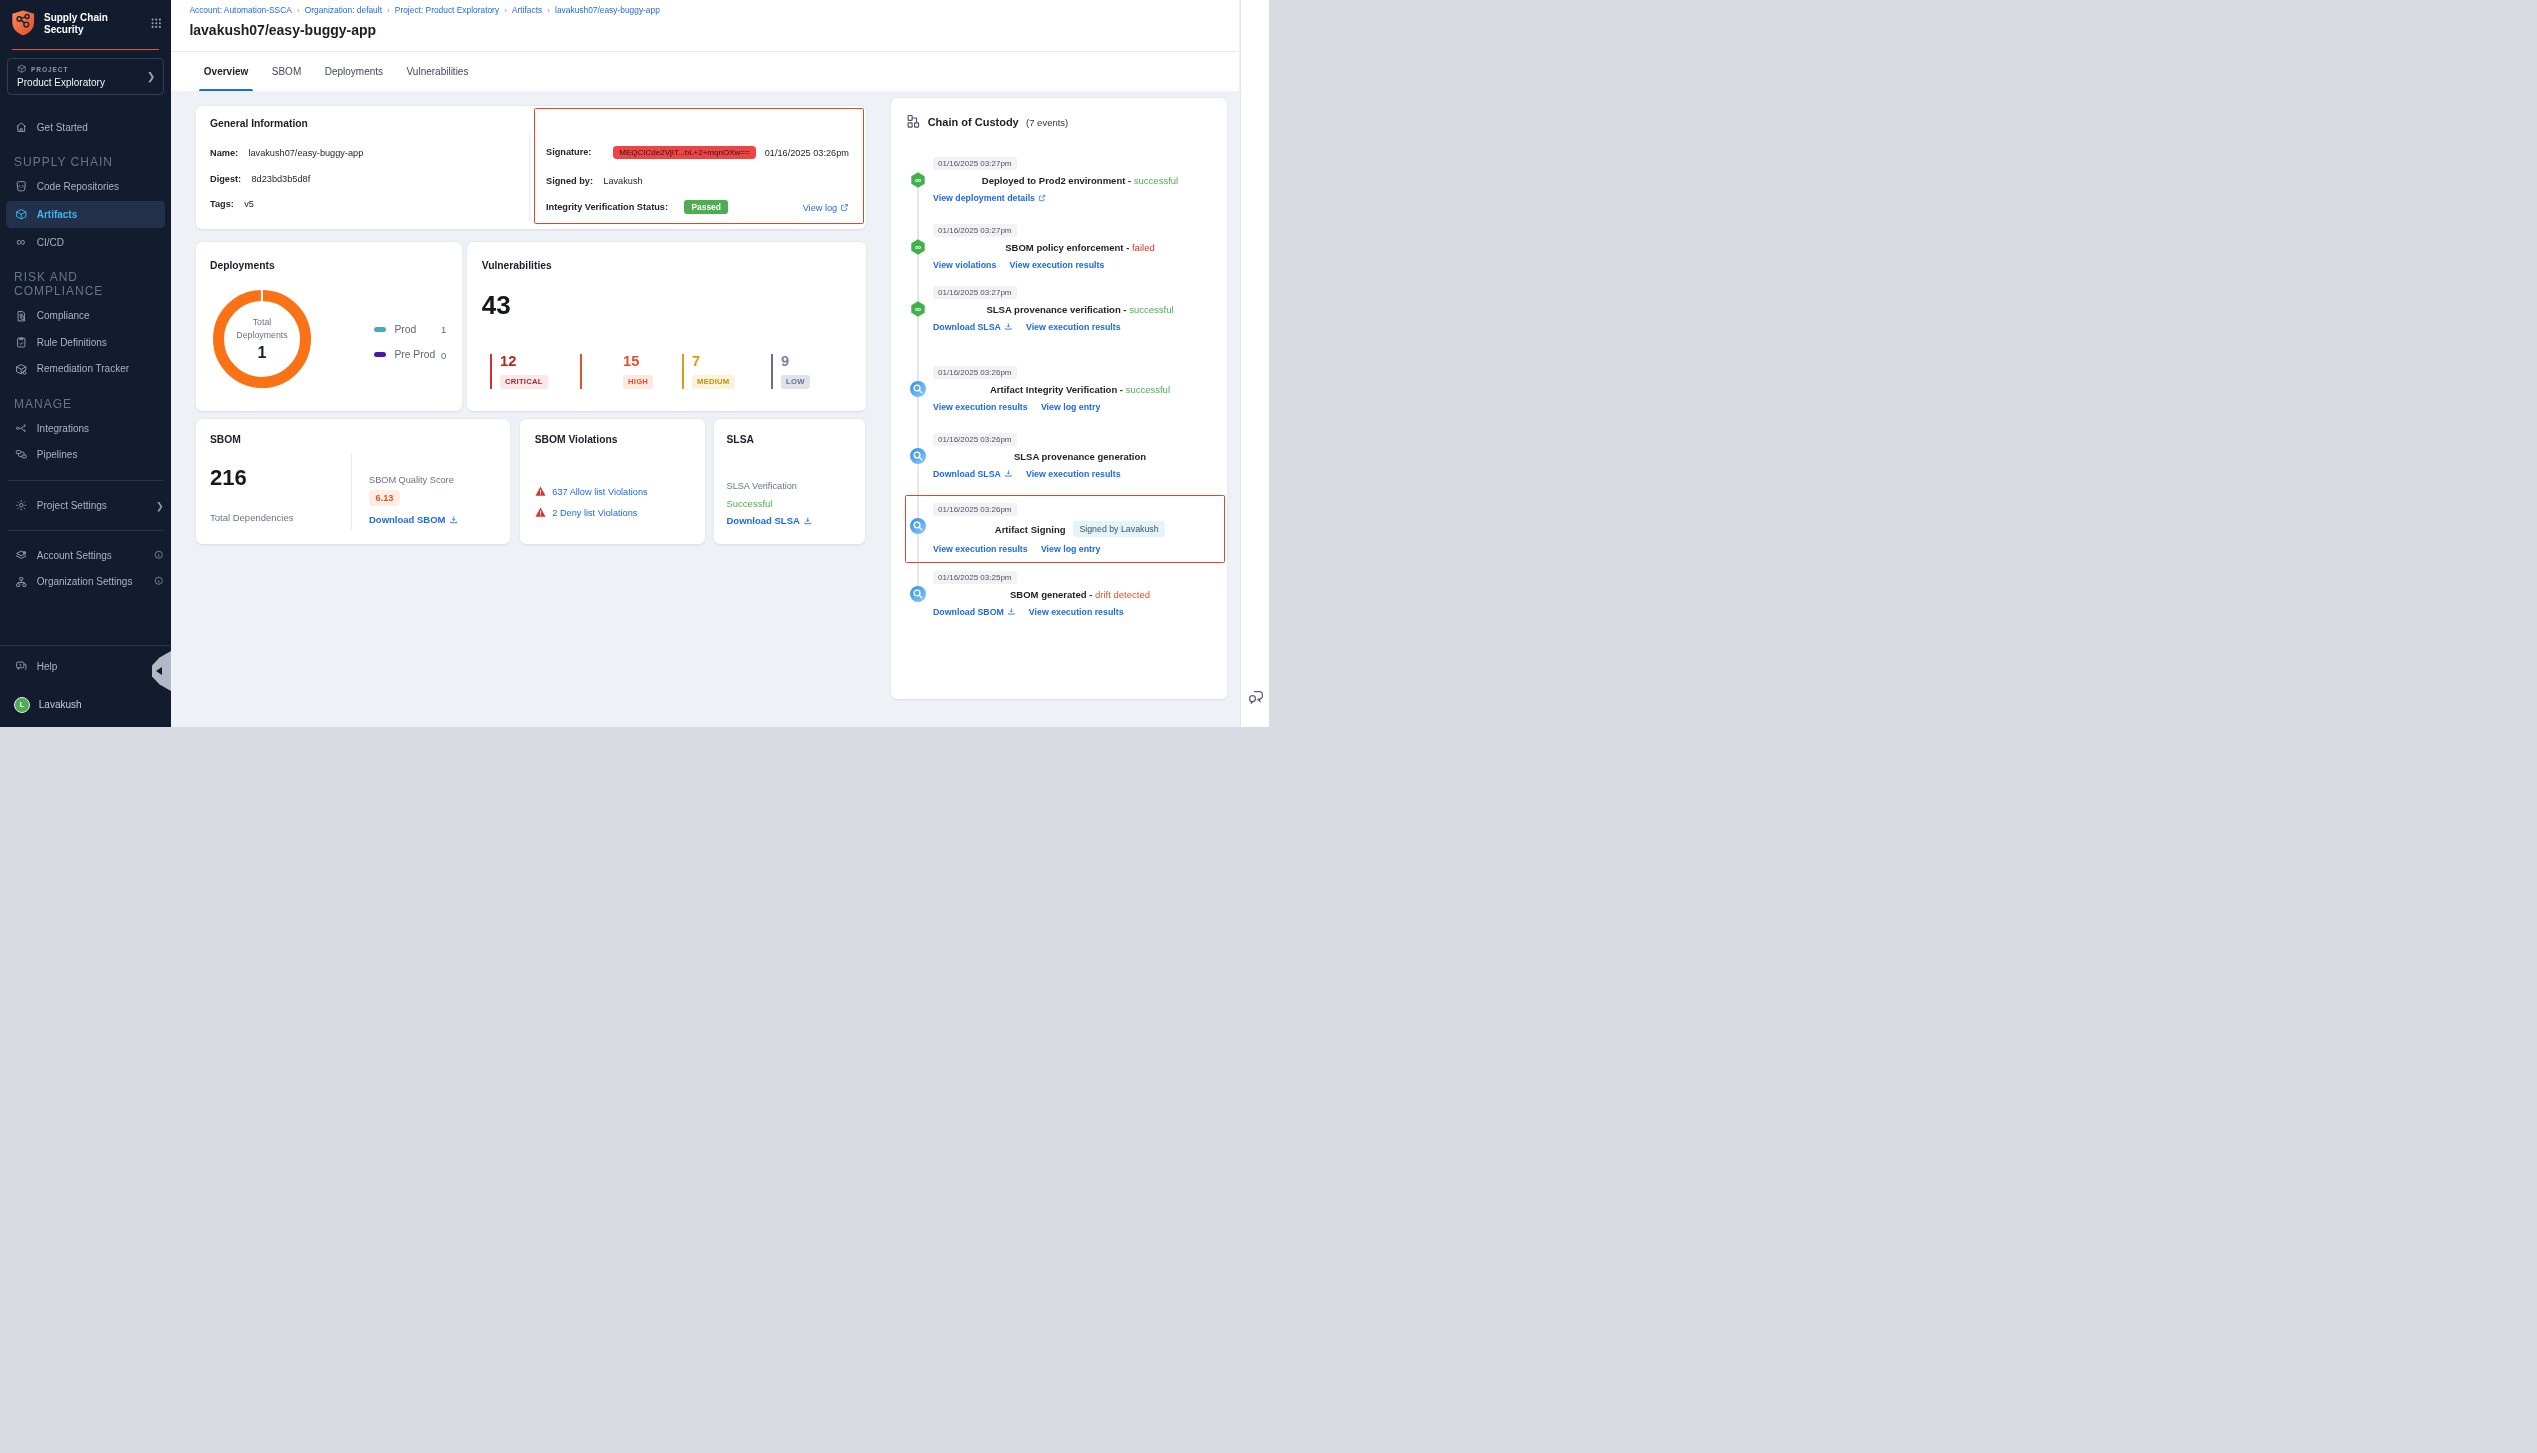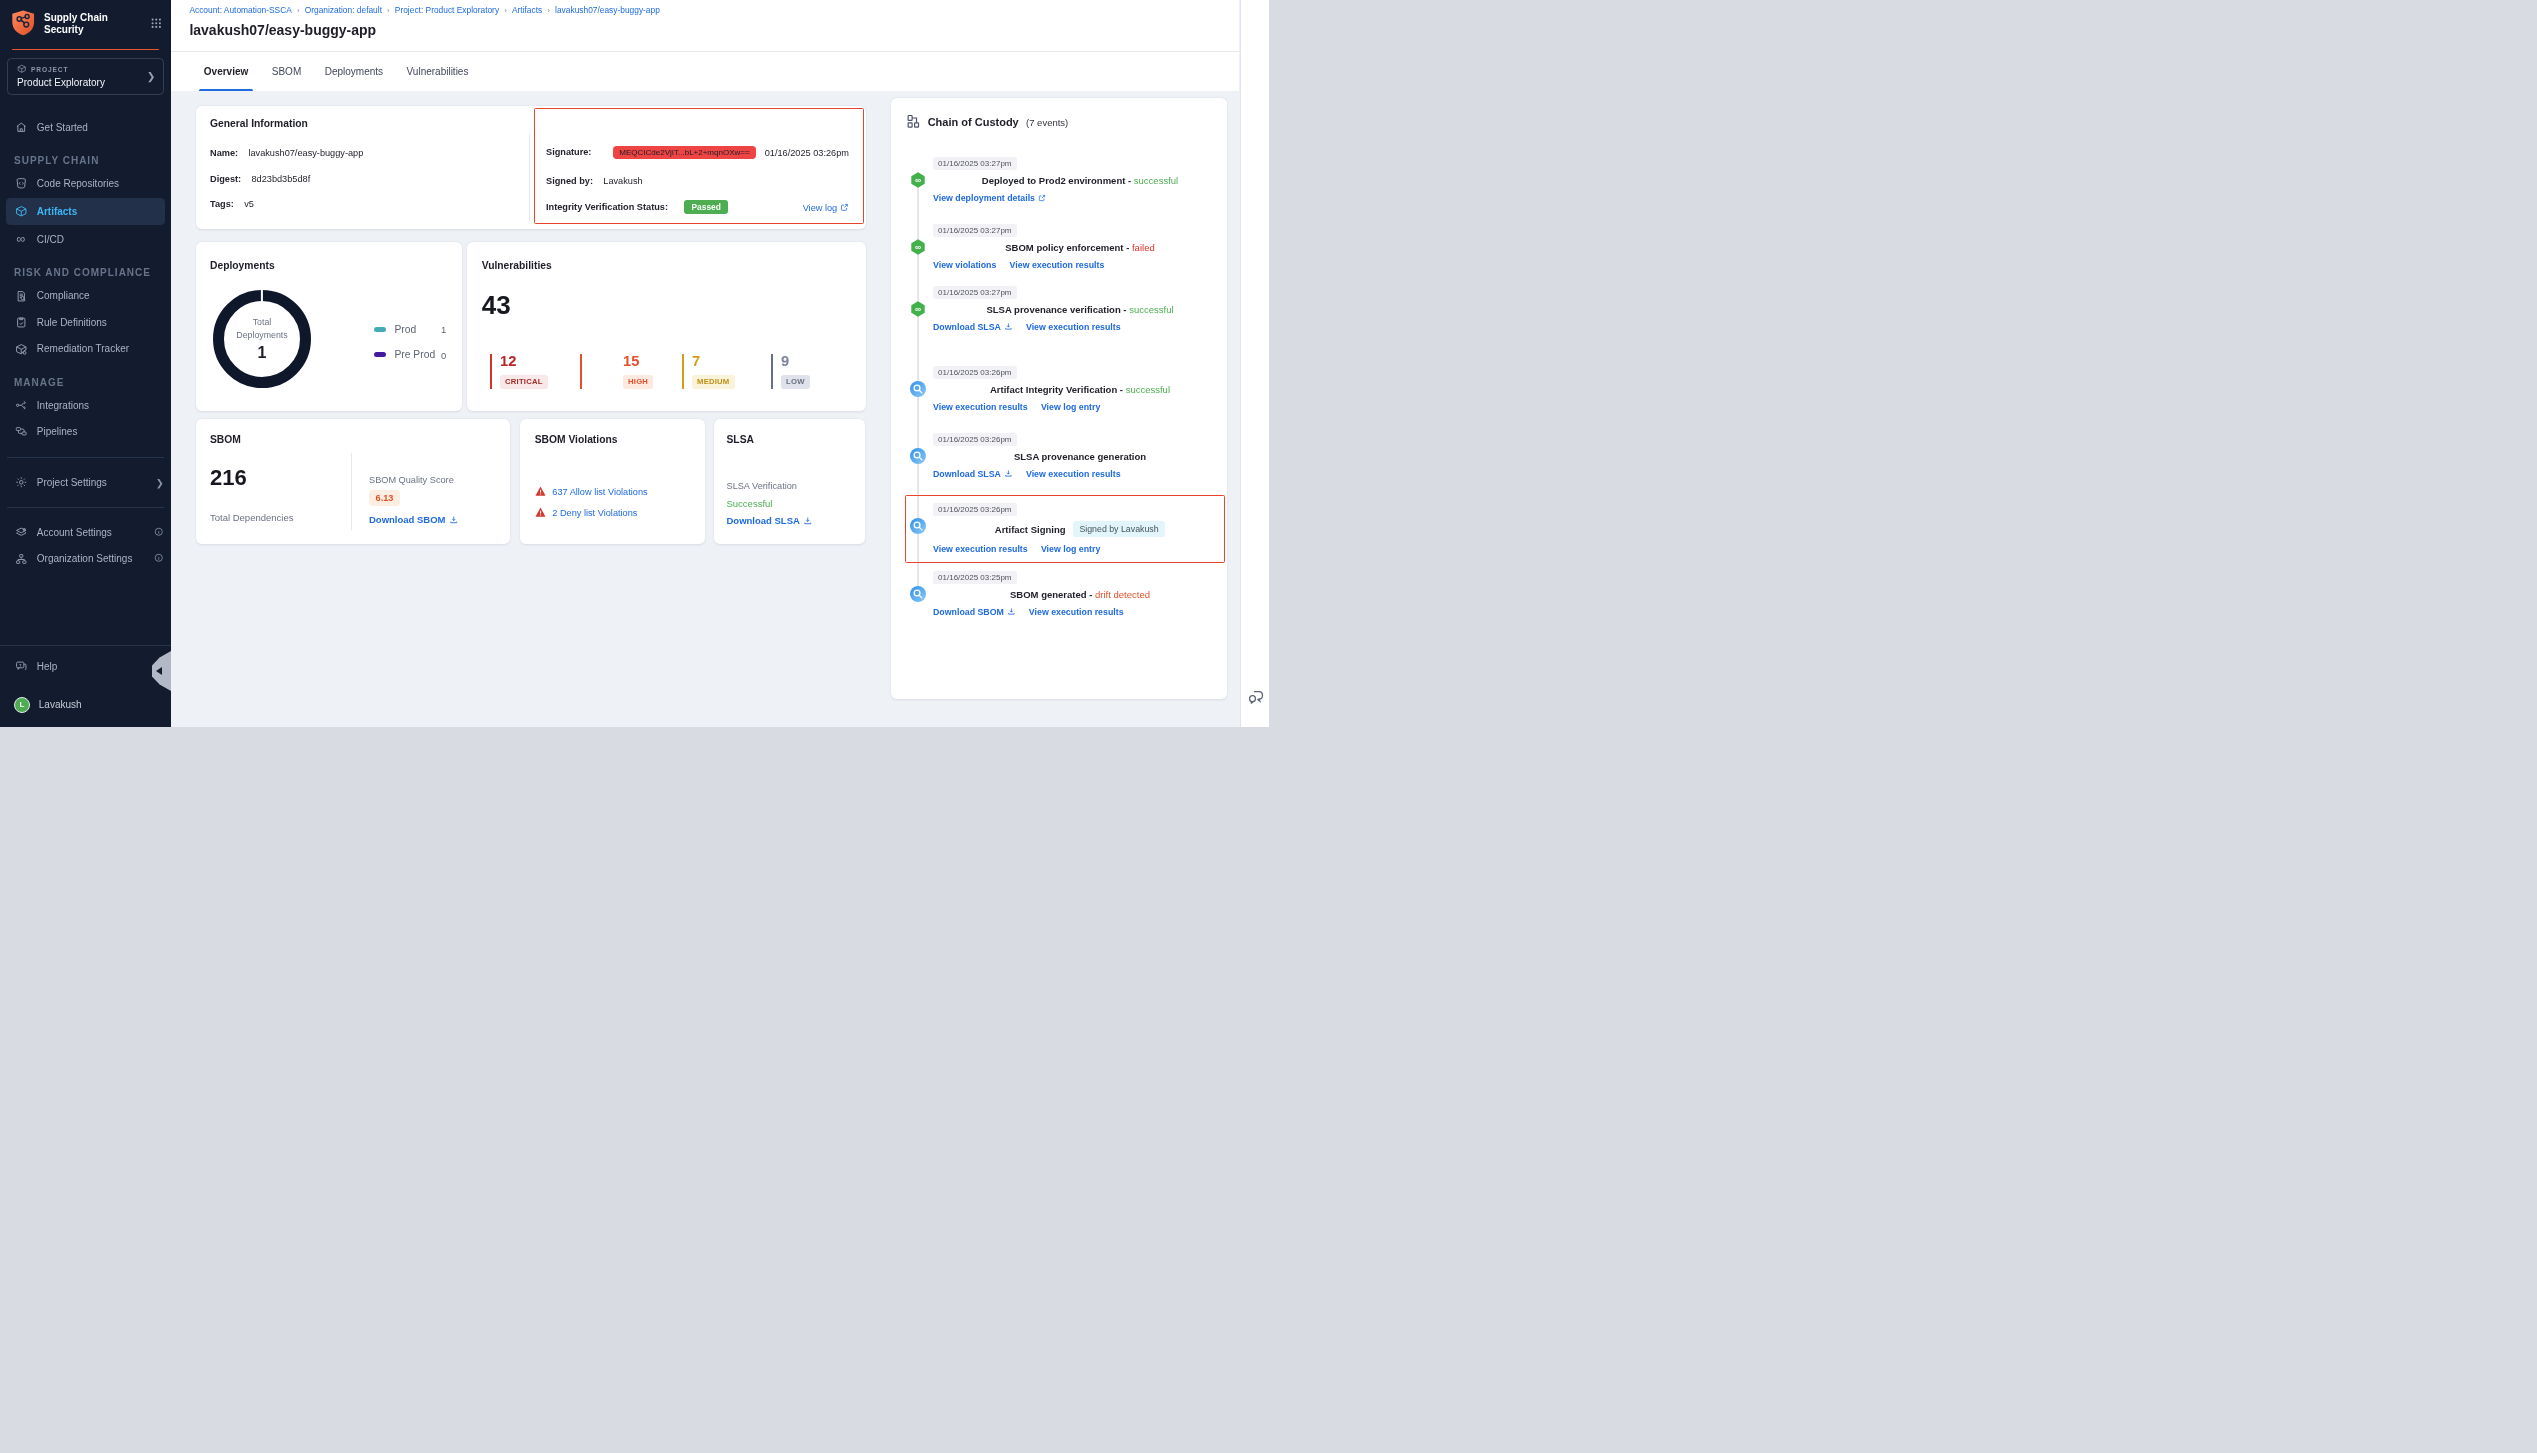--- a/index.html
+++ b/index.html
@@ -14,21 +14,21 @@
   .proj-box { margin:8px 7.3px 0 7.3px; border:0.7px solid #323f55; border-radius:4.4px; padding:5.1px 7.3px 5.9px 8.8px; display:flex; align-items:center; cursor:pointer; }
   .proj-meta { flex:1; }
   .proj-label { display:flex; align-items:center; gap:4.4px; font-size:6.6px; font-weight:bold; letter-spacing:0.9px; color:#8d97ab; }
   .proj-name { color:#f2f4f8; font-size:10px; margin-top:2.2px; }
   .proj-chev { color:#9aa3b5; font-size:10.3px; }
   .nav { margin-top:19px; }
   .nav-item { display:flex; align-items:center; gap:8.8px; height:26.4px; padding:0 7.3px 0 14px; font-size:10px; color:#aab3c2; cursor:pointer; }
   .nav-item .ic { width:14px; display:flex; justify-content:center; color:#97a1b4; }
   .nav-item.active { background:#22304a; border-radius:4.4px; margin:1.5px 5.9px; padding-left:8px; color:#3db6f3; font-weight:bold; }
   .nav-item.active .ic { color:#3db6f3; }
-  .nav-label { font-size:10px; font-weight:bold; letter-spacing:1px; color:#68748b; padding:0 0 0 14px; margin:14.7px 0 4.4px 0; }
+  .nav-label { font-size:12px; font-weight:normal; letter-spacing:1px; color:#68748b; padding:0 0 0 14px; margin:14.7px 0 4.4px 0; }
   .nav-right { margin-left:auto; color:#8d97ab; font-size:9.5px; }
   .sb-div { height:0.7px; background:#26344b; margin:11.7px 7.3px; }
   .sb-foot { position:absolute; left:0; right:0; bottom:0; height:82px; border-top:0.7px solid #26344b; }
   .avatar { width:16px; height:16px; border-radius:50%; background:#4cae51; color:#fff; font-size:8px; font-weight:bold; display:flex; align-items:center; justify-content:center; border:1.5px solid #e7e9ee; }
   .collapse-handle { position:absolute; left:152px; top:651px; width:19px; height:40px; background:#b3b8c7; clip-path:polygon(100% 0,100% 100%,40% 84%,0 64%,0 36%,40% 16%); display:flex; align-items:center; justify-content:center; cursor:pointer; z-index:6; }
   .collapse-handle .tri { width:0; height:0; border-top:4.4px solid transparent; border-bottom:4.4px solid transparent; border-right:6.6px solid #121c2e; margin-right:4.4px; }
 
   
   .topbar { position:absolute; left:171px; top:0; width:1068px; height:91px; background:#fff; z-index:2; }
   .crumbs { position:absolute; left:18.4px; top:5.1px; font-size:8.4px; color:#1f6be0; display:flex; gap:5.1px; align-items:center; }
@@ -52,21 +52,21 @@
   
   .gi-row { position:absolute; font-size:9.2px; color:#24252e; }
   .gi-label { font-weight:bold; margin-right:10.3px; }
   .gi-vdiv { position:absolute; width:0.7px; background:#e7e9ee; }
   .sig-chip { display:inline-block; background:#ef4444; border-radius:3.7px; padding:2.2px 6.6px; font-size:8px; color:#1d1e27; margin-left:11px; }
   .badge-passed { display:inline-block; background:#4cae51; color:#fff; font-size:8.4px; font-weight:bold; padding:2.2px 7.3px; border-radius:2.9px; margin-left:5.9px; }
   .lnk { color:#1f6be0; text-decoration:none; cursor:pointer; font-size:9.2px; display:inline-flex; align-items:center; gap:3px; }
   .hl-box { position:absolute; border:1.8px solid #e8432b; border-radius:1.5px; z-index:4; pointer-events:none; }
 
   
-  .donut { position:absolute; width:98px; height:98px; border-radius:50%; border:11px solid #0f172a; }
+  .donut { position:absolute; width:98px; height:98px; border-radius:50%; border:11px solid #f97316; }
   .donut-gap { position:absolute; left:50%; top:-11.7px; width:2.2px; height:12.5px; background:#fff; transform:translateX(-50%); }
   .donut-center { position:absolute; inset:-11px; display:flex; flex-direction:column; align-items:center; justify-content:center; text-align:center; }
   .donut-lbl { font-size:8.8px; color:#6c7284; line-height:1.5; }
   .donut-val { font-size:16px; font-weight:bold; color:#1d1e27; margin-top:1.5px; }
   .legend-row { position:absolute; display:flex; align-items:center; font-size:10.3px; color:#5d6475; }
   .swatch { width:11.7px; height:5.9px; border-radius:2.9px; margin-right:8.8px; }
   .legend-val { position:absolute; font-size:9.5px; color:#5d6475; }
 
   
   .vuln-total { position:absolute; font-size:26px; font-weight:bold; color:#17181f; }

